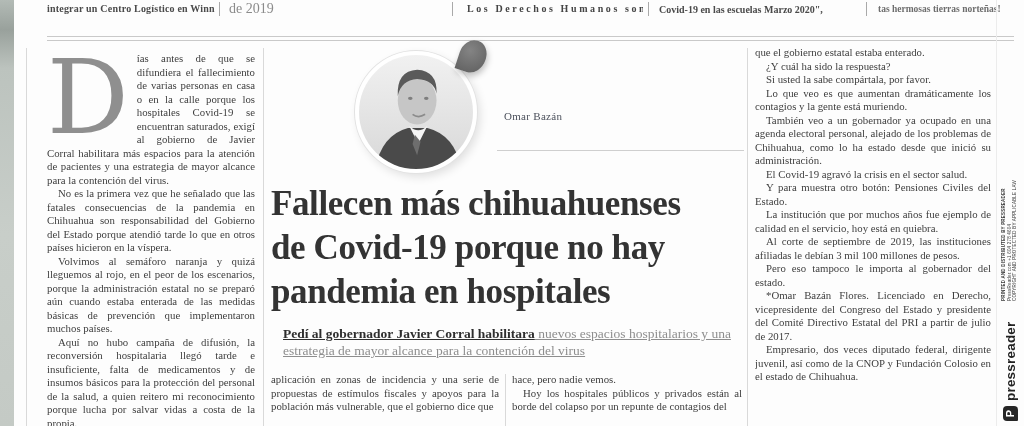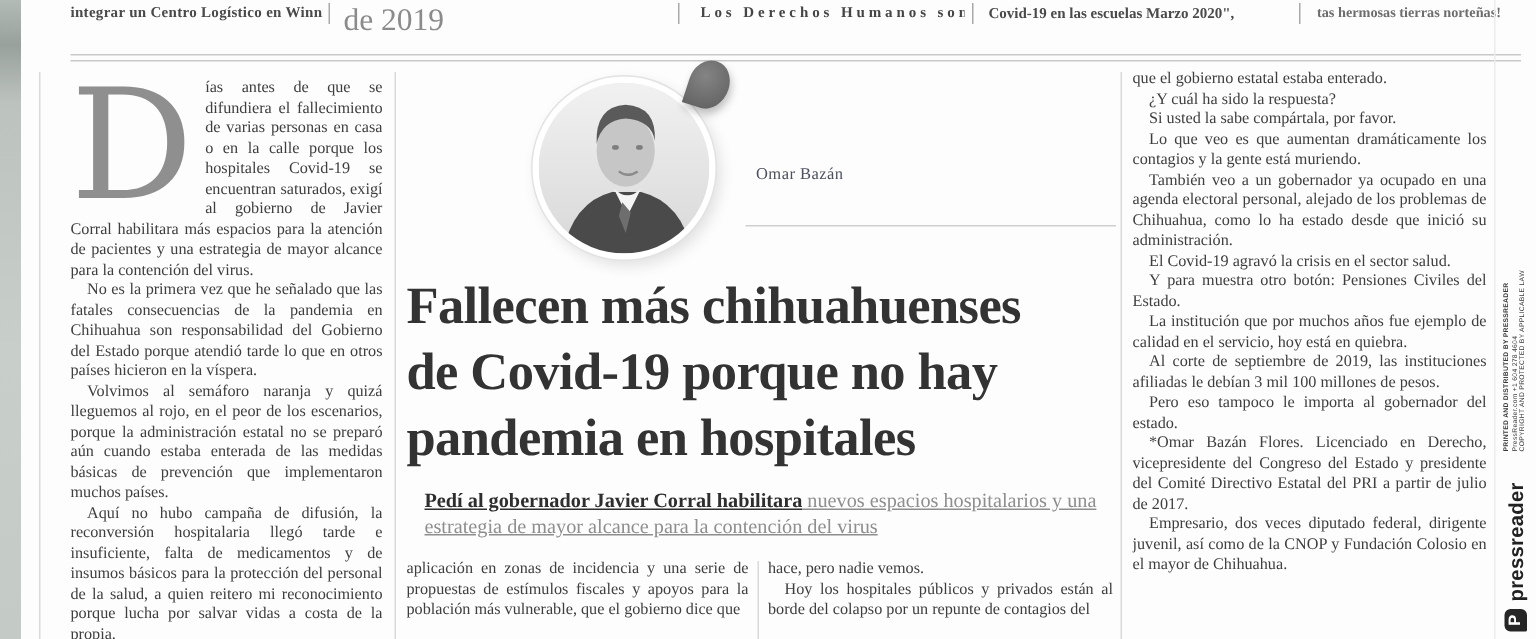--- a/index.html
+++ b/index.html
@@ -7,21 +7,21 @@
   body { font-family:"Liberation Serif","DejaVu Serif",serif; background:#fdfdfd; color:#3e3e3e; }
   .page { position:relative; width:1024px; height:426px; background:#fdfdfd; overflow:hidden; }
 
   
   .edge-strip { position:absolute; left:0; top:0; width:14px; height:426px;
     background:linear-gradient(180deg,#b3bbb6 0%,#99a19c 7%,#bcc3be 16%,#c8cec9 55%,#c4cac5 100%); }
 
   
   .hdr-seg { position:absolute; top:3px; white-space:nowrap; overflow:hidden; }
   .hdr-a { left:47px; width:168px; font-size:10px; font-weight:bold; color:#4a4a4a; letter-spacing:.2px; }
-  .hdr-b { left:229px; width:80px; font-size:21px; color:#8b8b8b; top:1px; }
+  .hdr-b { left:229px; width:80px; font-size:14px; color:#8b8b8b; top:1px; }
   .hdr-c { left:467px; width:176px; font-size:10px; font-weight:bold; color:#454545; letter-spacing:2.6px; }
   .hdr-d { left:659px; width:200px; font-size:10px; font-weight:bold; color:#4a4a4a; top:4px; }
   .hdr-e { left:878px; width:134px; font-size:9.5px; font-weight:bold; color:#6d6d6d; top:4px; }
   .hdr-sep { position:absolute; top:2px; width:1px; height:14px; background:#a9a9a9; }
 
   .hrule { position:absolute; left:47px; width:967px; height:1px; background:#c9c9c9; }
   .vrule { position:absolute; width:1px; background:#d9d9d9; }
 
   
   .col { position:absolute; overflow:hidden; text-align:justify; font-size:10.8px; line-height:13.5px; color:#3e3e3e; }
@@ -143,21 +143,21 @@
     <p class="ind">¿Y cuál ha sido la respuesta?</p>
     <p class="ind">Si usted la sabe compártala, por favor.</p>
     <p class="ind">Lo que veo es que aumentan dramáticamente los contagios y la gente está muriendo.</p>
     <p class="ind">También veo a un gobernador ya ocupado en una agenda electoral personal, alejado de los problemas de Chihuahua, como lo ha estado desde que inició su administración.</p>
     <p class="ind">El Covid-19 agravó la crisis en el sector salud.</p>
     <p class="ind">Y para muestra otro botón: Pensiones Civiles del Estado.</p>
     <p class="ind">La institución que por muchos años fue ejemplo de calidad en el servicio, hoy está en quiebra.</p>
     <p class="ind">Al corte de septiembre de 2019, las instituciones afiliadas le debían 3 mil 100 millones de pesos.</p>
     <p class="ind">Pero eso tampoco le importa al gobernador del estado.</p>
     <p class="ind bio">*Omar Bazán Flores. Licenciado en Derecho, vicepresidente del Congreso del Estado y presidente del Comité Directivo Estatal del PRI a partir de julio de 2017.</p>
-    <p class="ind">Empresario, dos veces diputado federal, dirigente juvenil, así como de la CNOP y Fundación Colosio en el mayor de Chihuahua.</p>
+    <p class="ind">Empresario, dos veces diputado federal, dirigente juvenil, así como de la CNOP y Fundación Colosio en el estado de Chihuahua.</p>
   </div>
 
   <div class="pr-edge"></div>
   <div class="pr-tiny">
     <div class="l1">PRINTED AND DISTRIBUTED BY PRESSREADER</div>
     <div>PressReader.com  +1 604 278 4604</div>
     <div>COPYRIGHT AND PROTECTED BY APPLICABLE LAW</div>
   </div>
   <div class="pr-brand">
     <span class="pr-logo">P</span>

